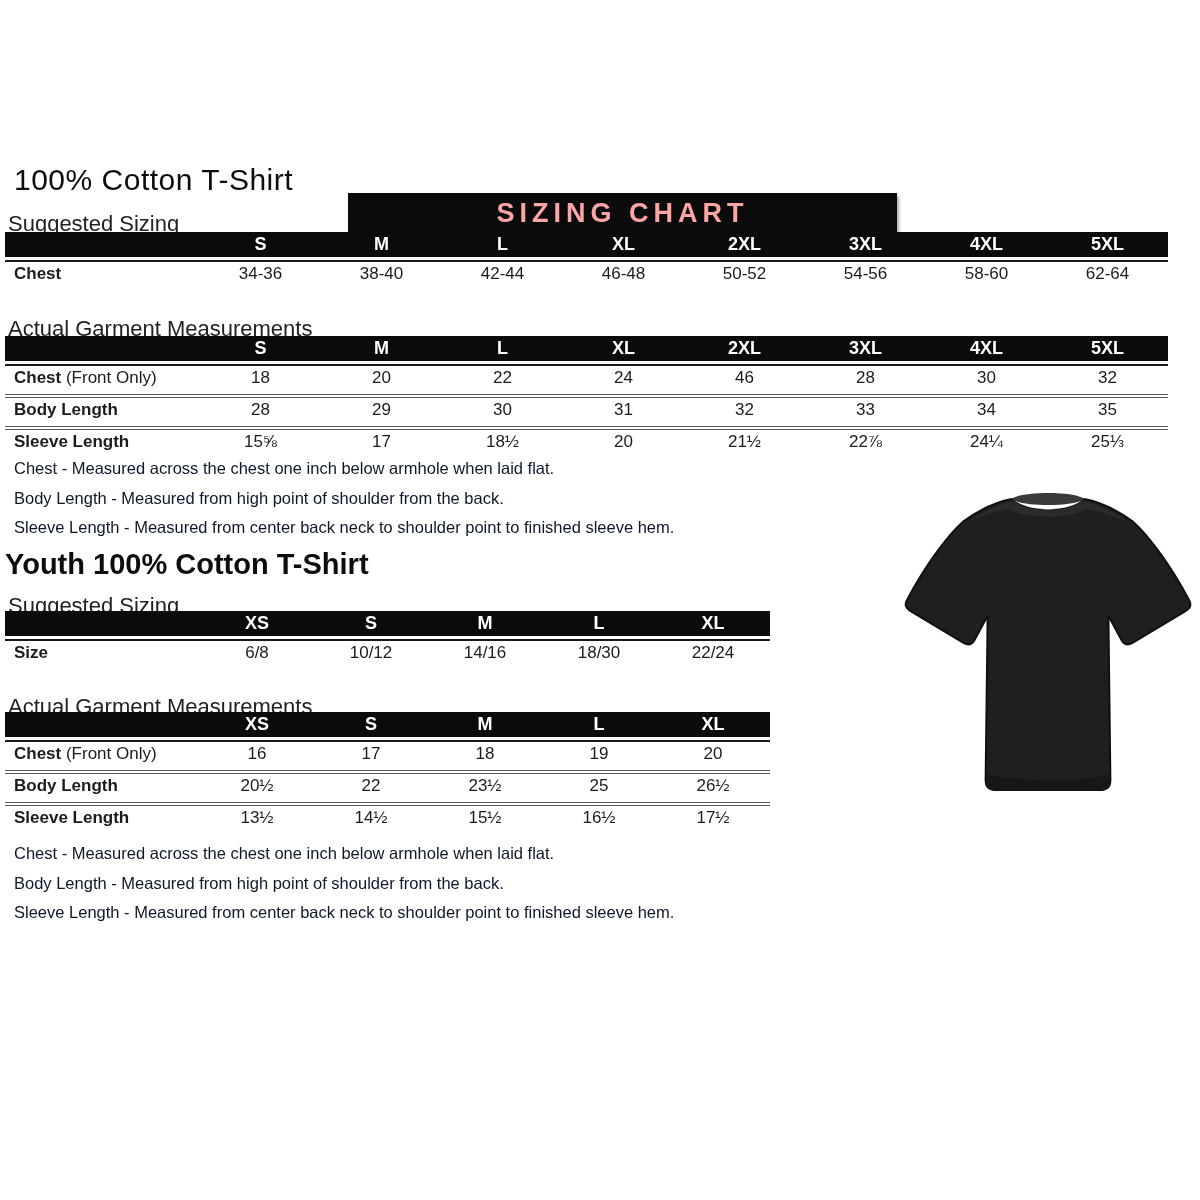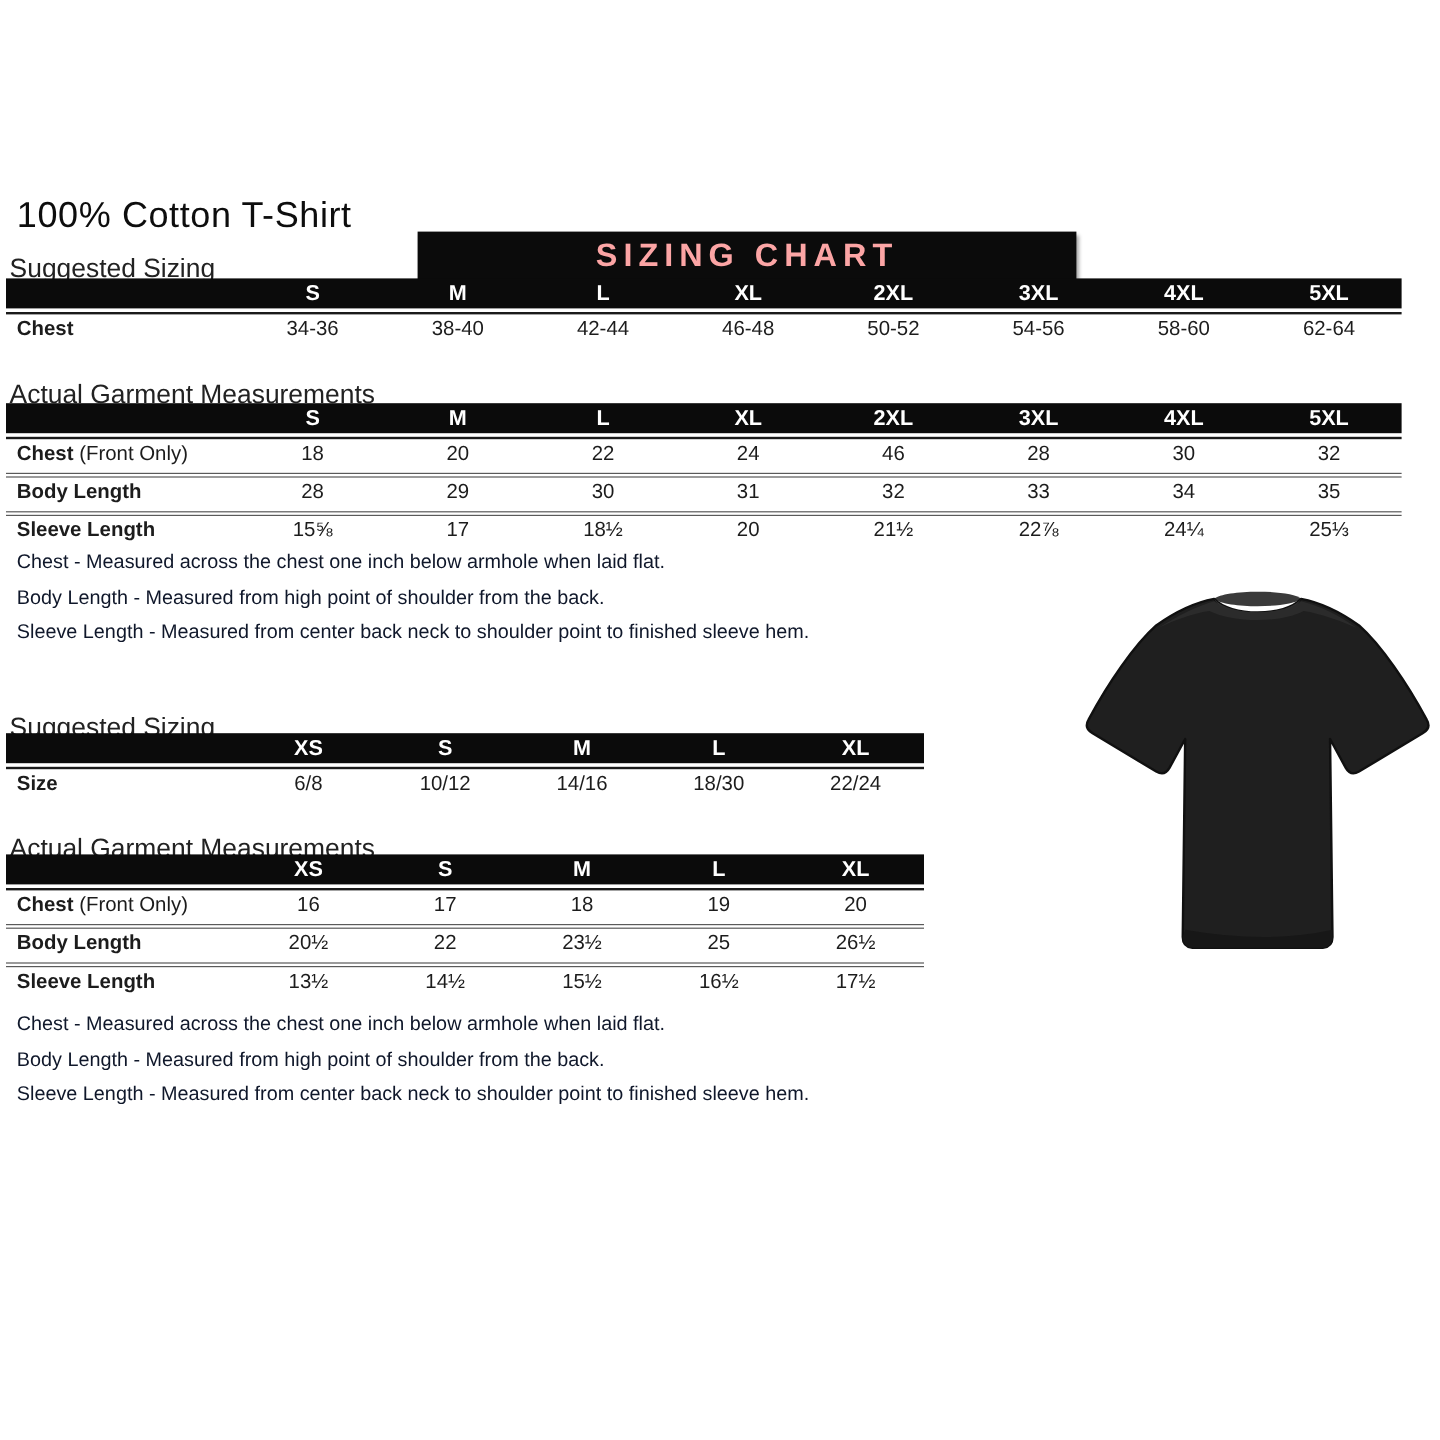--- a/index.html
+++ b/index.html
@@ -111,20 +111,21 @@
         <div class="tcell">25⅓</div>
       </div>
     </div>
 
   <div class="notes" style="top:459px;">
     <div class="note-line">Chest - Measured across the chest one inch below armhole when laid flat.</div>
     <div class="note-line">Body Length - Measured from high point of shoulder from the back.</div>
     <div class="note-line">Sleeve Length - Measured from center back neck to shoulder point to finished sleeve hem.</div>
   </div>
 
+  <div class="youth-title">Youth 100% Cotton T-Shirt</div>
 
   <div class="sec-label" style="left:8px; top:593px;">Suggested Sizing</div>
   <div class="sizetable" style="left:5px; top:611px; width:765px;">
       <div class="thead">
         <div class="tlabel"></div>
         <div class="thcell">XS</div>
         <div class="thcell">S</div>
         <div class="thcell">M</div>
         <div class="thcell">L</div>
         <div class="thcell">XL</div>

